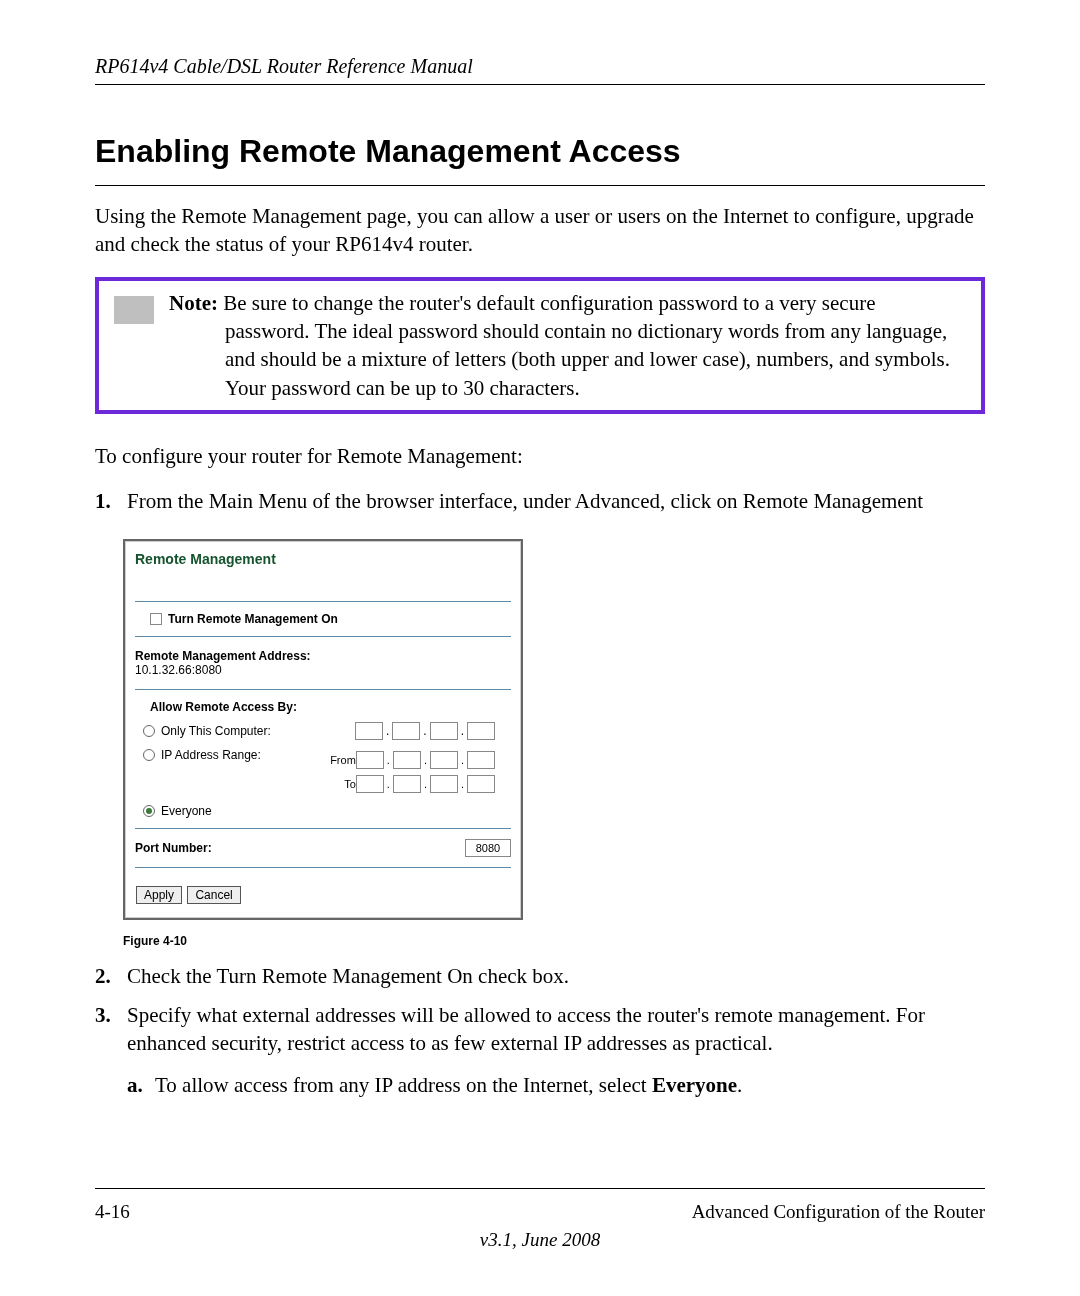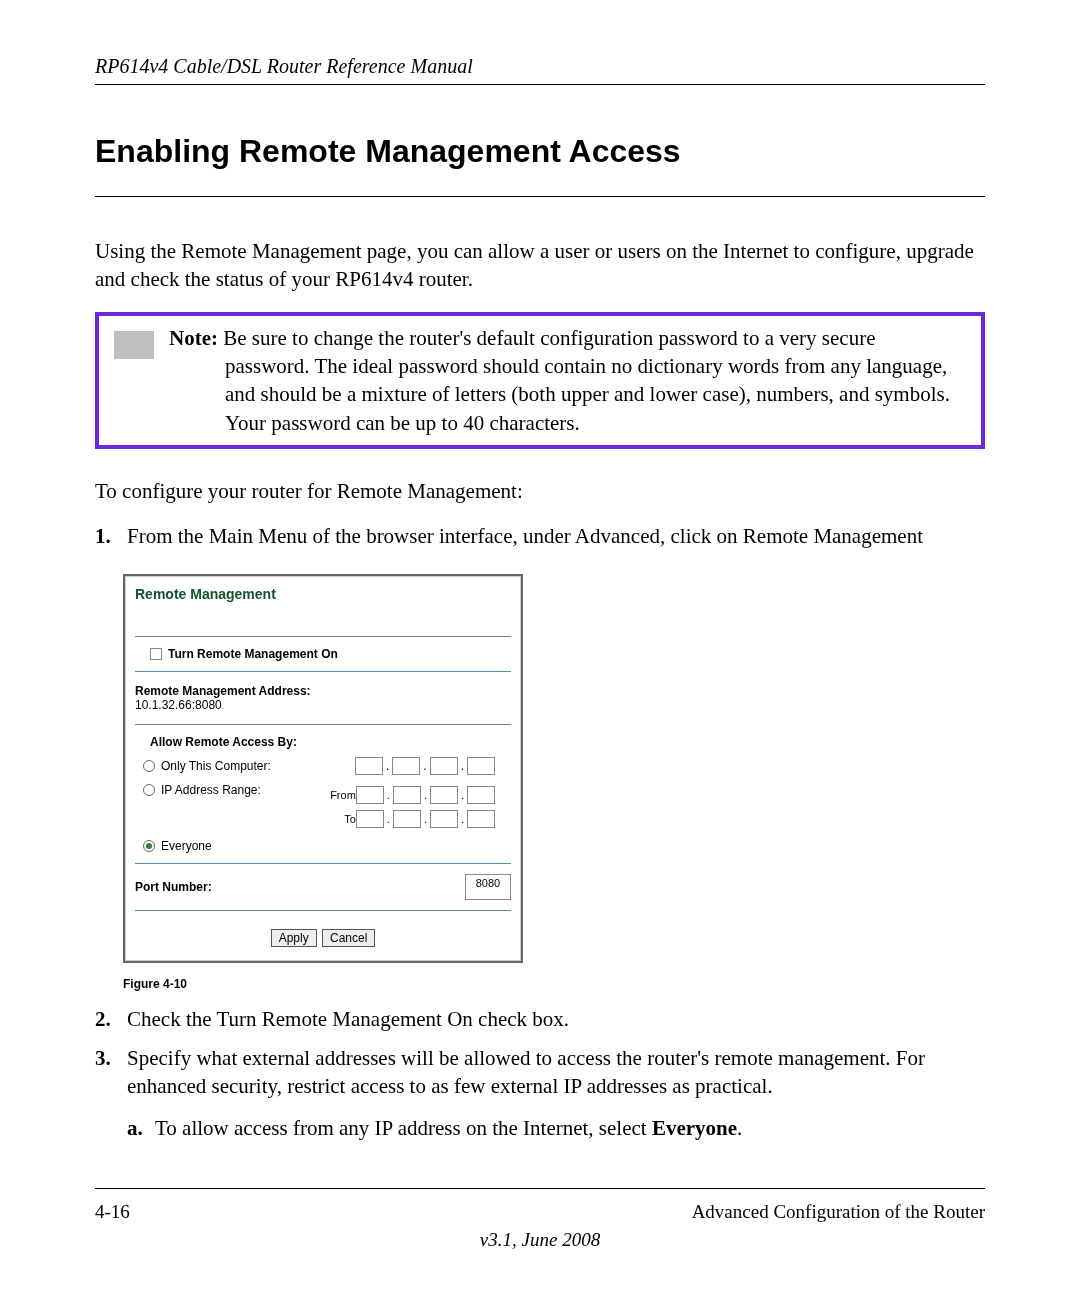--- a/index.html
+++ b/index.html
@@ -17,22 +17,22 @@
       font-size: 20px;
       border-bottom: 1px solid #000;
       padding-bottom: 6px;
       margin-bottom: 48px;
     }
     .section-title {
       font-family: Arial, Helvetica, sans-serif;
       font-weight: bold;
       font-size: 32px;
       border-bottom: 1.5px solid #000;
-      padding-bottom: 26px;
-      margin-bottom: 40px;
+      padding-bottom: 15px;
+      margin-bottom: 16px;
     }
     .para {
       font-size: 21px;
       line-height: 1.35;
       margin-bottom: 18px;
     }
     .note-box {
       border: 4px solid #6d28d9;
       display: flex;
       margin: 10px 0 30px 0;
@@ -93,22 +93,22 @@
     .panel-label-b { font-weight: bold; }
     .radio-row { display:flex; align-items:center; padding: 4px 16px 4px 8px; justify-content: space-between; }
     .radio { width: 12px; height: 12px; border: 1px solid #666; border-radius: 50%; margin-right: 6px; display: inline-flex; align-items:center; justify-content:center;}
     .radio.sel::after { content:''; width:6px; height:6px; background:#3a7a3a; border-radius:50%; display:block;}
     .ip-inputs { display: flex; align-items: center; gap: 2px; }
     .ip-box { width: 28px; height: 18px; border: 1px solid #888; background:#fff; display:inline-block;}
     .dot { padding: 0 1px; }
     .range-block { padding-left: 28px; }
     .range-line { display:flex; justify-content: flex-end; align-items:center; gap:0; padding: 3px 0; font-size: 11px;}
     .port-row { display:flex; justify-content: space-between; align-items:center; padding: 4px 0;}
-    .port-input { width: 46px; height: 26px; border: 1px solid #888; background:#fff; text-align:center; font-size:11px; line-height:17px;}
-    .btn-row { text-align:center; padding-top: 12px;}
+    .port-input { width: 46px; height: 18px; border: 1px solid #888; background:#fff; text-align:center; font-size:11px; line-height:17px;}
+    .btn-row { text-align:left; padding-top: 12px;}
     .panel-btn { display:inline-block; border:1px solid #555; background:#eee; padding: 1px 7px; font-size: 12px; margin: 0 1px;}
     .figure-caption {
       font-family: Arial, Helvetica, sans-serif;
       font-weight: bold;
       font-size: 12px;
       margin-top: 14px;
       margin-bottom: 14px;
     }
     .footer {
       position: absolute;
@@ -127,21 +127,21 @@
 <h1 class="section-title">Enabling Remote Management Access</h1>
 
 <p class="para">Using the Remote Management page, you can allow a user or users on the Internet to configure, upgrade and check the status of your RP614v4 router.</p>
 
 <div class="note-box">
   <div class="note-icon-cell">
     <div class="note-icon"></div>
   </div>
   <div class="note-text">
     <span class="note-label">Note:</span><span> Be sure to change the router's default configuration password to a very secure</span>
-    <span class="note-cont">password. The ideal password should contain no dictionary words from any language, and should be a mixture of letters (both upper and lower case), numbers, and symbols. Your password can be up to 40 characters.</span>
+    <span class="note-cont">password. The ideal password should contain no dictionary words from any language, and should be a mixture of letters (both upper and lower case), numbers, and symbols. Your password can be up to 30 characters.</span>
   </div>
 </div>
 
 <p class="config-intro">To configure your router for Remote Management:</p>
 
 <ol class="steps">
   <li>
     <span class="num">1.</span>
     <span class="txt">From the Main Menu of the browser interface, under Advanced, click on Remote Management</span>
   </li>

